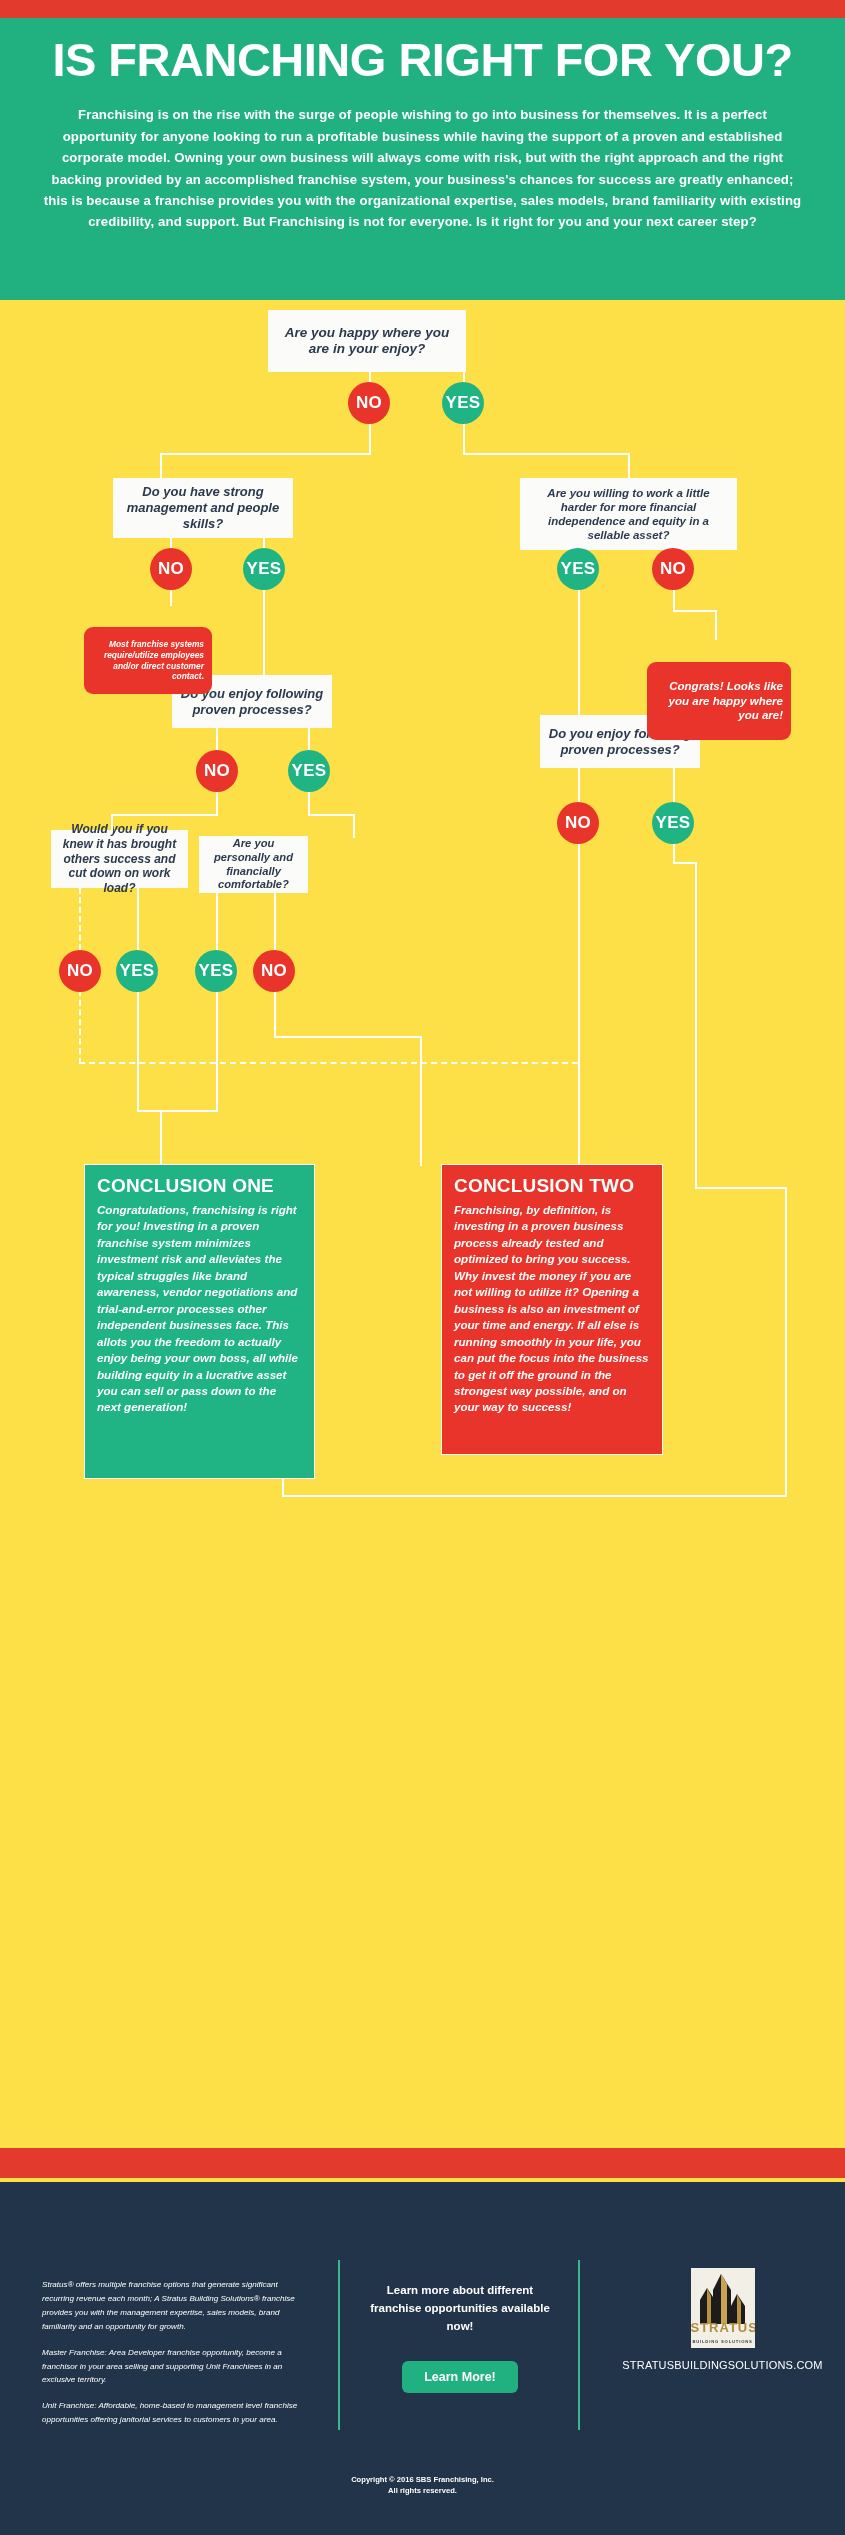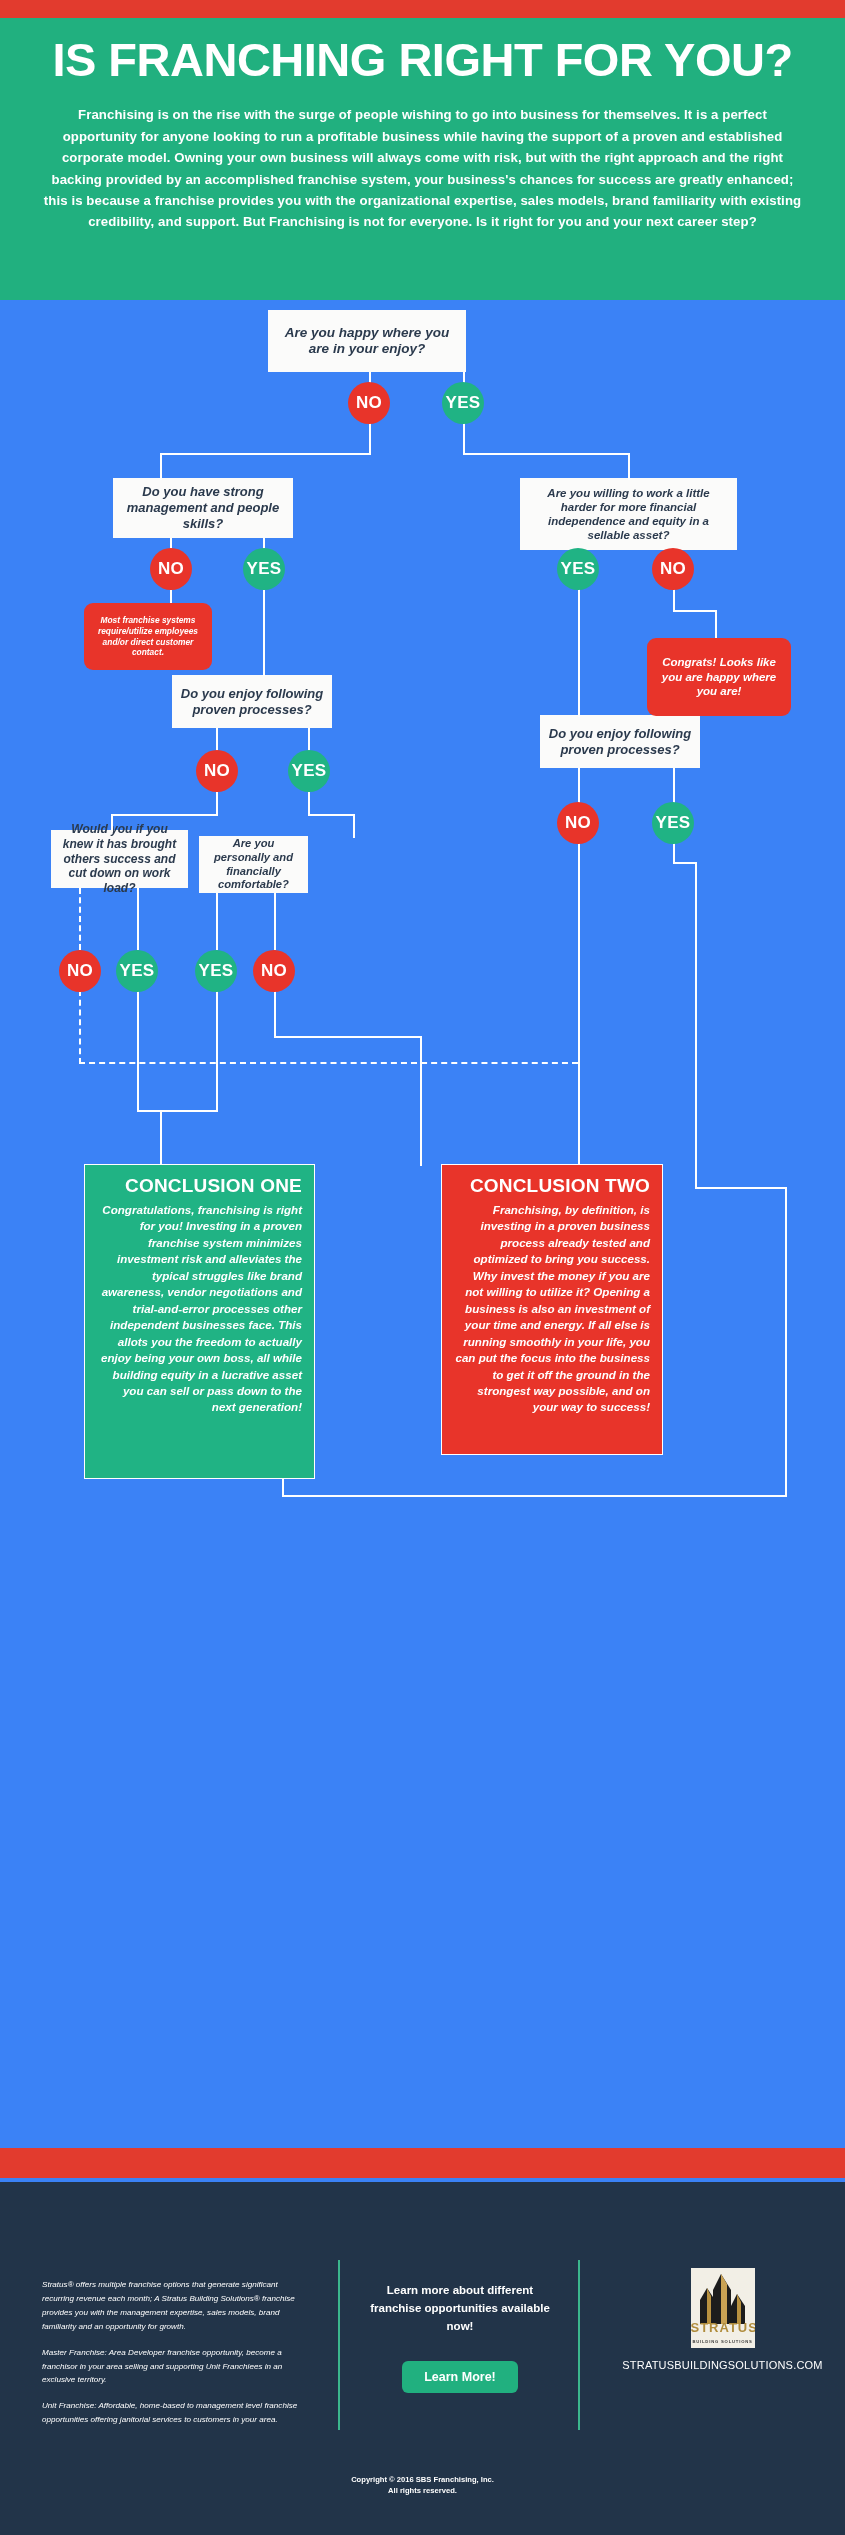--- a/index.html
+++ b/index.html
@@ -5,21 +5,21 @@
   * { box-sizing: border-box; margin: 0; padding: 0; }
   html, body {
     width: 845px;
     background: #223449;
     font-family: "Liberation Sans", sans-serif;
   }
   #page {
     position: relative;
     width: 845px;
     height: 2535px;
-    background: #3b82f6;
+    background: #fde047;
     overflow: hidden;
   }
 
   
   .topbar {
     position: absolute; left: 0; top: 0;
     width: 845px; height: 18px;
     background: #e23b2e;
   }
 
@@ -84,34 +84,35 @@
   .pill.no  { background: #e8342a; }
   .pill.yes { background: #20b384; }
 
   .redbubble {
     position: absolute;
     background: #e8342a;
     color: #ffffff;
     border-radius: 9px;
     font-style: italic;
     font-weight: bold;
-    text-align: center;
+    text-align: right;
     display: flex;
     align-items: center;
     justify-content: center;
     padding: 22px 8px;
     line-height: 1.3;
     z-index: 3;
+    margin-top: 24px;
   }
 
   .concl {
     position: absolute;
     border: 1.5px solid #ffffff;
     padding: 10px 12px 12px 12px;
-    text-align: right;
+    text-align: left;
     z-index: 3;
   }
   .concl.one { background: #20b384; }
   .concl.two { background: #e8342a; }
   .concl h3 {
     color: #ffffff;
     font-size: 19px;
     font-weight: bold;
     letter-spacing: 0.2px;
     margin-bottom: 5px;

